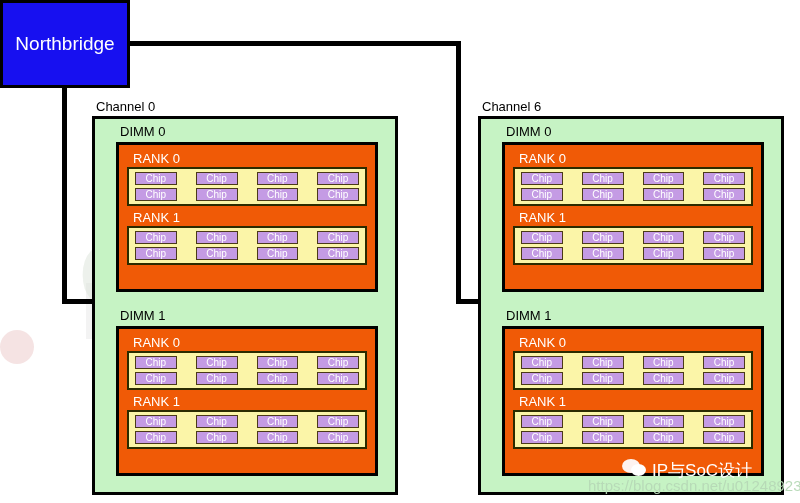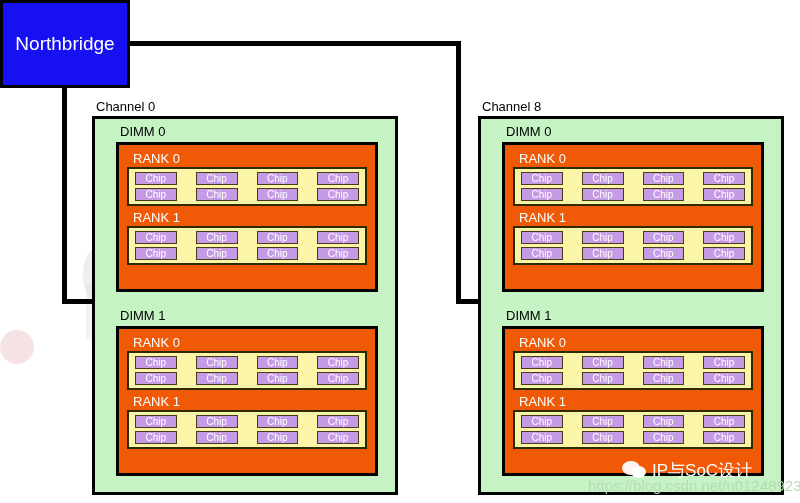--- a/index.html
+++ b/index.html
@@ -72,21 +72,21 @@
   .chip{
     background:#c49be4;border:1px solid #4a3a18;box-sizing:border-box;
     color:#ffffff;font-size:10px;text-align:center;
     height:13px;line-height:11px;
     margin-right:8px;
   }
   .chip:last-child{margin-right:0;}
 
   
   .wechat-badge{
-    position:absolute;display:flex;align-items:center;gap:4px;
+    position:absolute;display:flex;align-items:flex-start;gap:4px;
   }
   .wechat-logo{width:26px;height:20px;position:relative;flex:0 0 auto;}
   .bubble-a{
     position:absolute;left:0;top:0;width:18px;height:14px;border-radius:50%;
     background:#fdf3f0;
   }
   .bubble-b{
     position:absolute;left:9px;top:5px;width:15px;height:12px;border-radius:50%;
     background:#ffffff;
   }
@@ -196,21 +196,21 @@
                   <div class="chip" style="width: 48px;">Chip</div>
                   <div class="chip" style="width: 48px;">Chip</div>
                 </div>
               </div>
             </div>
           </div>
         </div>
       </div>
       <div class="channel" style="left: 478px; top: 116px; width: 306px; height: 379px;">
         <div class="channel-box"></div>
-        <div class="channel-label">Channel 8</div>
+        <div class="channel-label">Channel 6</div>
         <div class="dimm" style="left: 24px; top: 26px; width: 262px; height: 150px;">
           <div class="dimm-label">DIMM 0</div>
           <div class="dimm-box">
             <div class="rank">
               <div class="rank-label">RANK 0</div>
               <div class="rank-box">
                 <div class="chip-row">
                   <div class="chip" style="width: 48px;">Chip</div>
                   <div class="chip" style="width: 48px;">Chip</div>
                   <div class="chip" style="width: 48px;">Chip</div>

